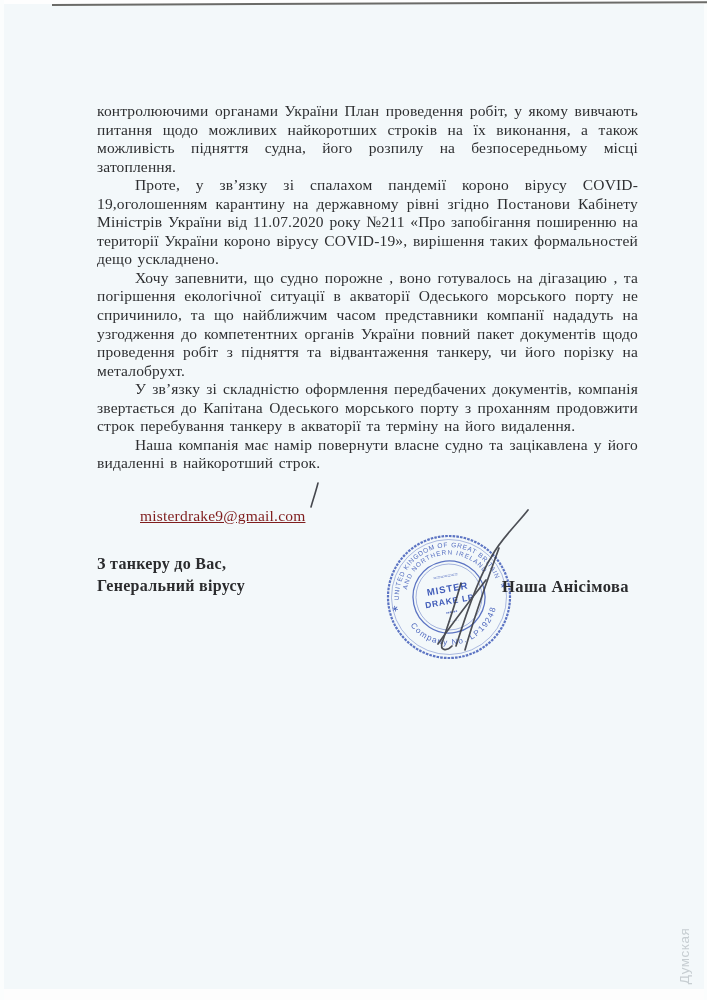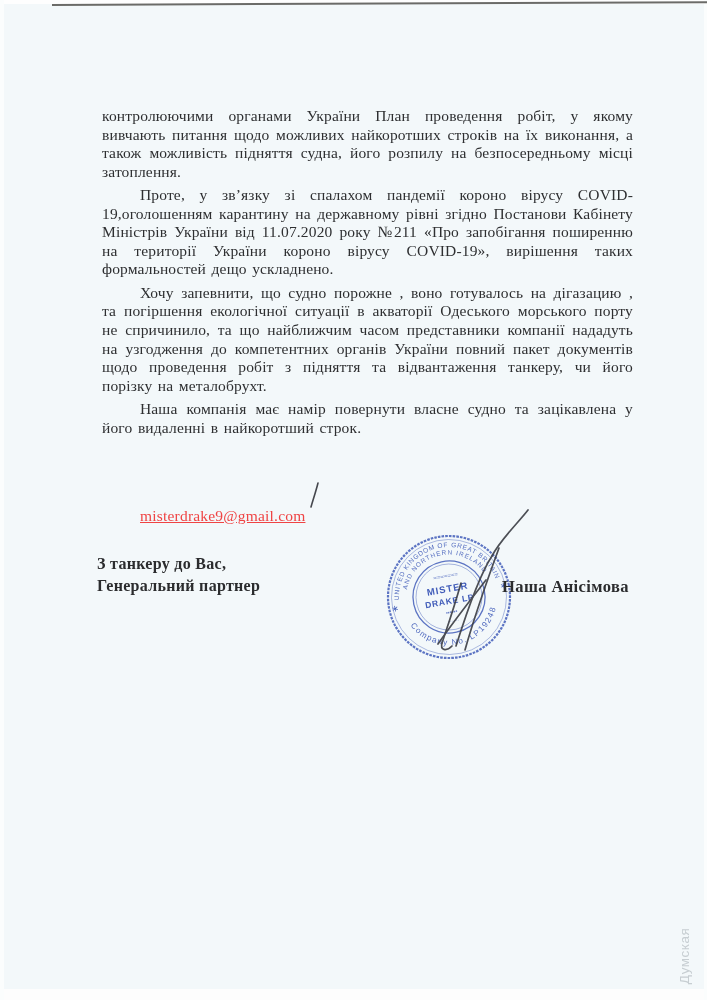--- a/index.html
+++ b/index.html
@@ -9,23 +9,23 @@
         background:#f3f8fa;overflow:hidden;}
   .edge-top{position:absolute;left:0;top:0;width:707px;height:4px;background:#fefefe;}
   .edge-bottom{position:absolute;left:0;top:989px;width:707px;height:11px;background:#fdfdfd;}
   .edge-left{position:absolute;left:0;top:0;width:4px;height:1000px;background:#fbfdfd;}
   .edge-right{position:absolute;left:704px;top:0;width:3px;height:1000px;background:#fbfdfd;}
   .scan-line{position:absolute;left:52px;top:4px;width:655px;height:1.6px;
              background:#6b6b68;transform:rotate(-0.25deg);transform-origin:left center;}
   .body-text{position:absolute;left:97px;top:102px;width:541px;
              font-size:15.5px;line-height:18.55px;color:#2e2f31;
              text-align:justify;letter-spacing:0.15px;word-spacing:1.5px;}
-  .body-text p{margin:5px;}
+  .body-text p{margin:0;}
   .body-text p.ind{text-indent:38px;}
-  .email{position:absolute;left:140px;top:507px;font-size:15.5px;color:#ef4444;
+  .email{position:absolute;left:140px;top:507px;font-size:15.5px;color:#7f1d1d;
          text-decoration:underline;letter-spacing:0.2px;}
   .closing{position:absolute;left:97px;top:553px;font-size:16px;font-weight:bold;
            color:#2b2c2e;line-height:21.5px;letter-spacing:0.3px;}
   .signer{position:absolute;left:502px;top:577px;font-size:16.5px;font-weight:bold;
           color:#2b2c2e;letter-spacing:0.4px;z-index:6;}
   .stamp-svg{position:absolute;left:383px;top:514px;z-index:3;
              filter:blur(0.3px);opacity:0.92;}
   .sig-svg{position:absolute;left:368px;top:478px;z-index:5;opacity:0.9;}
   .pen-slash{position:absolute;left:306px;top:480px;z-index:2;}
   .watermark{position:absolute;left:645px;top:947px;width:82px;height:18px;
@@ -42,32 +42,33 @@
   <div class="edge-top"></div>
   <div class="edge-bottom"></div>
   <div class="edge-left"></div>
   <div class="edge-right"></div>
   <div class="scan-line"></div>
 
   <div class="body-text">
     <p>контролюючими органами України План проведення робіт, у якому вивчають питання щодо можливих найкоротших строків на їх виконання, а також можливість підняття судна, його розпилу на безпосередньому місці затоплення.</p>
     <p class="ind">Проте, у зв’язку зі спалахом пандемії короно вірусу COVID-19,оголошенням карантину на державному рівні згідно Постанови Кабінету Міністрів України від 11.07.2020 року №211 «Про запобігання поширенню на території України короно вірусу COVID-19», вирішення таких формальностей дещо ускладнено.</p>
     <p class="ind">Хочу запевнити, що судно порожне , воно готувалось на дігазацию , та погіршення екологічної ситуації в акваторії Одеського морського порту не спричинило, та що найближчим часом представники компанії нададуть на узгодження до компетентних органів України повний пакет документів щодо проведення робіт з підняття та відвантаження танкеру, чи його порізку на металобрухт.</p>
+    <p class="ind">У зв’язку зі складністю оформлення передбачених документів, компанія звертається до Капітана Одеського морського порту з проханням продовжити строк перебування танкеру в акваторії та терміну на його видалення.</p>
     <p class="ind">Наша компанія має намір повернути власне судно та зацікавлена у його видаленні в найкоротший строк.</p>
   </div>
 
   <svg class="pen-slash" width="22" height="30">
     <path d="M 12 3 C 10 11 7 20 5 27" stroke="#45474d" stroke-width="1.6" fill="none" stroke-linecap="round"></path>
   </svg>
 
   <div class="email">misterdrake9@gmail.com</div>
 
   <div class="closing">
     <div>З танкеру до Вас,</div>
-    <div>Генеральний партнер</div>
+    <div>Генеральний вірусу</div>
   </div>
 
   <div class="signer">Наша Анісімова</div>
 
   <svg class="stamp-svg" width="140" height="160" viewBox="0 0 140 160">
     <defs>
       <path id="arcTop" d="M 16 83 A 50 50 0 0 1 116 83"></path>
       <path id="arcTop2" d="M 23.5 83 A 42.5 42.5 0 0 1 108.5 83"></path>
       <path id="arcBottom" d="M 18 83 A 48 48 0 0 0 114 83"></path>
     </defs>

